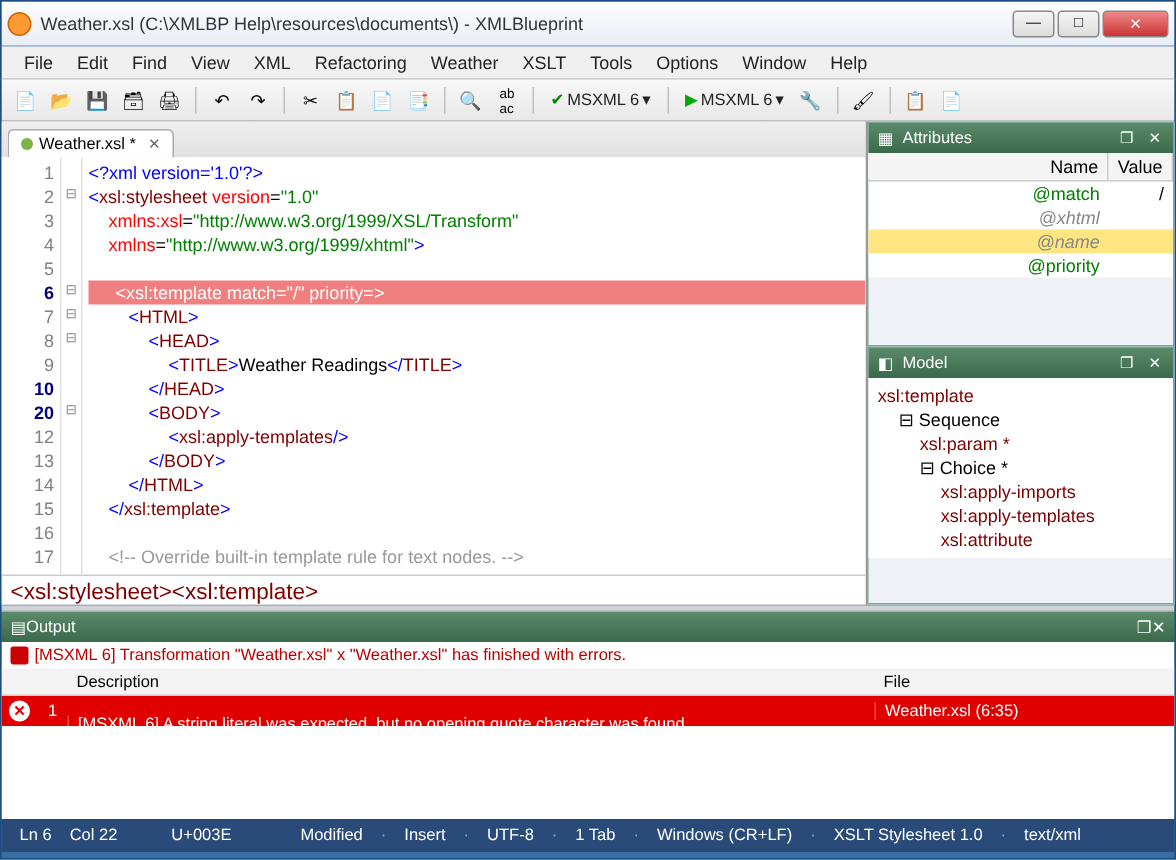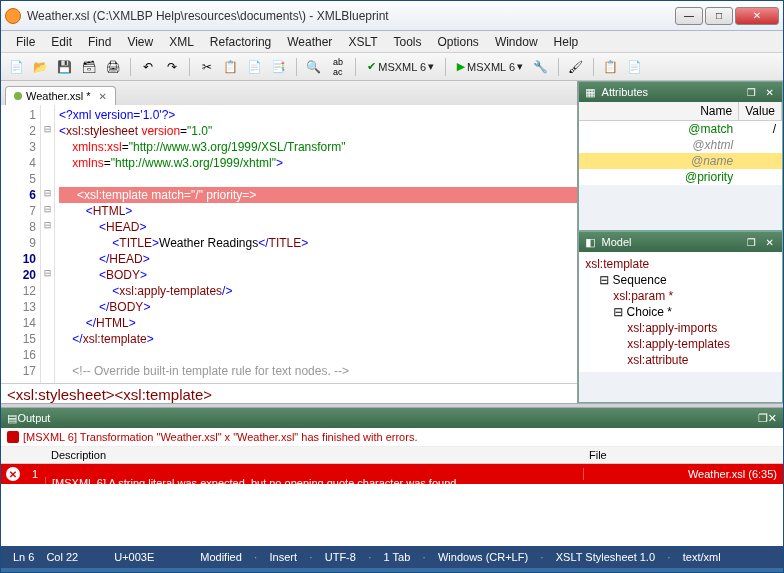--- a/index.html
+++ b/index.html
@@ -64,21 +64,21 @@
 .out-body { flex:1; background:#fff; font-size:11px; overflow:hidden; }
 .out-top { padding:3px 6px; color:#b00; display:flex; align-items:center; gap:4px; border-bottom:1px solid #eee; }
 .out-top .ei { width:12px; height:12px; background:#c00; border-radius:2px; }
 .out-thd { display:flex; background:#f4f4f4; border-bottom:1px solid #ccc; }
 .out-thd div { padding:2px 6px; }
 .out-row { display:flex; background:#e00000; color:#fff; height:20px; align-items:center; }
 .out-row .ic { width:24px; display:flex; justify-content:center; }
 .out-row .ic span { width:14px; height:14px; background:#fff; color:#e00000; border-radius:50%; display:flex; align-items:center; justify-content:center; font-weight:bold; font-size:10px; }
 .out-row .num { width:20px; text-align:center; }
 .out-row .desc { flex:1; padding:0 6px; border-left:1px solid rgba(255,255,255,.3);margin-top:17px; }
-.out-row .file { width:200px; padding:0 6px; border-left:1px solid rgba(255,255,255,.3);text-align:right; }
+.out-row .file { width:200px; padding:0 6px; border-left:1px solid rgba(255,255,255,.3); }
 .statusbar { height:22px; background:#2a4a7a; color:#fff; font-size:11px; display:flex; align-items:center; padding:0 8px; gap:4px; }
 .statusbar span { padding: 0 4px; }
 .statusbar .dot { opacity:.5; }
 </style>
 </head>
 <body>
 
 <div class="titlebar">
   <div class="app-icon"></div>
   <div class="title">Weather.xsl  (C:\XMLBP Help\resources\documents\) - XMLBlueprint</div>

